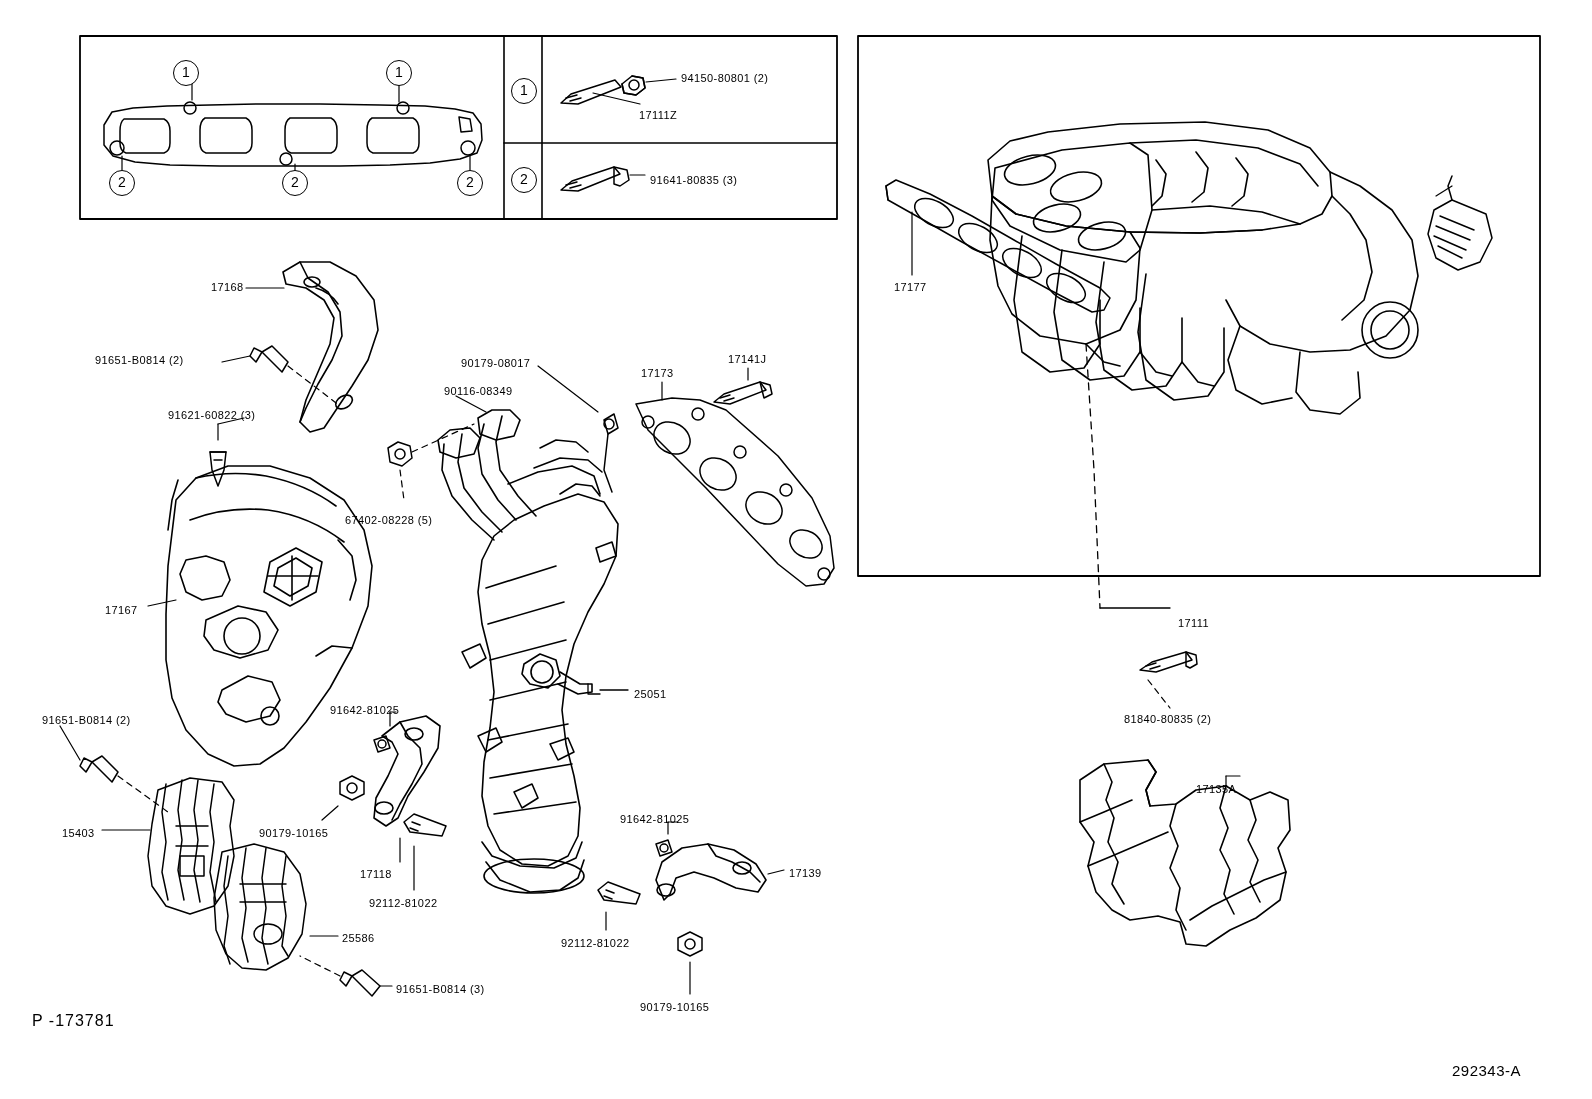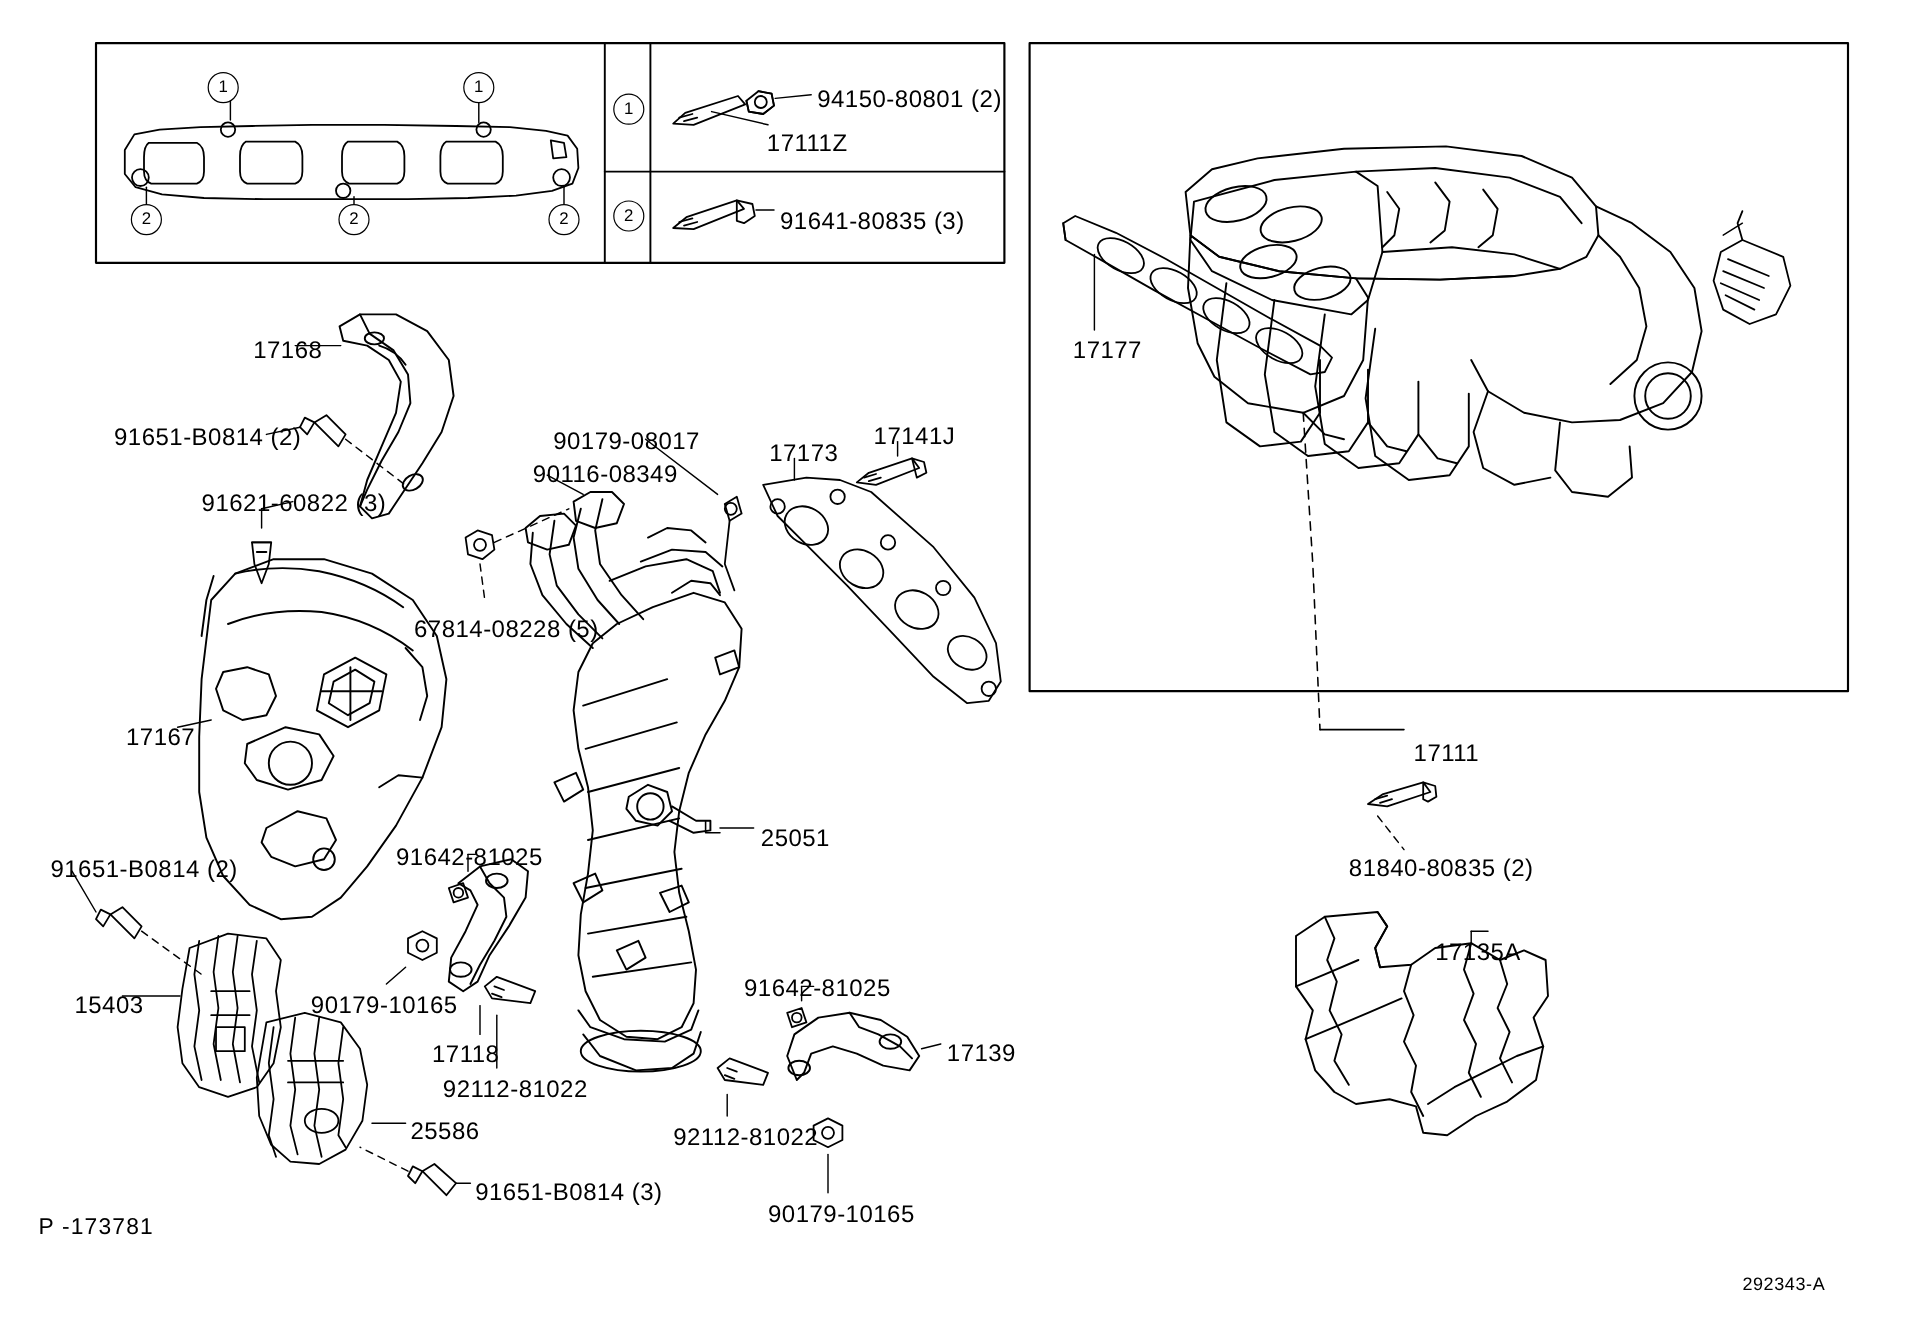--- a/index.html
+++ b/index.html
@@ -20,31 +20,31 @@
     height: 1099px;
   }
   #sheet svg {
     position: absolute;
     left: 0;
     top: 0;
   }
   .lbl {
     position: absolute;
     font-family: "Liberation Sans", sans-serif;
-    font-size: 20px;
+    font-size: 11px;
     letter-spacing: 0.4px;
     white-space: nowrap;
     color: #000;
   }
   .footer-left {
     position: absolute;
     left: 32px;
     top: 1012px;
     font-family: "Liberation Sans", sans-serif;
-    font-size: 19px;
+    font-size: 16px;
     letter-spacing: 1px;
   }
   .footer-right {
     position: absolute;
     left: 1452px;
     top: 1062px;
     font-family: "Liberation Sans", sans-serif;
     font-size: 15px;
     letter-spacing: 0.5px;
   }
@@ -484,21 +484,21 @@
   <div class="lbl" style="left:639px;top:109px;">17111Z</div>
   <div class="lbl" style="left:650px;top:174px;">91641-80835 (3)</div>
 
   <div class="lbl" style="left:211px;top:281px;">17168</div>
   <div class="lbl" style="left:95px;top:354px;">91651-B0814 (2)</div>
   <div class="lbl" style="left:168px;top:409px;">91621-60822 (3)</div>
   <div class="lbl" style="left:461px;top:357px;">90179-08017</div>
   <div class="lbl" style="left:444px;top:385px;">90116-08349</div>
   <div class="lbl" style="left:641px;top:367px;">17173</div>
   <div class="lbl" style="left:728px;top:353px;">17141J</div>
-  <div class="lbl" style="left:345px;top:514px;">67814-08228 (5)</div>
+  <div class="lbl" style="left:345px;top:514px;">67402-08228 (5)</div>
   <div class="lbl" style="left:105px;top:604px;">17167</div>
   <div class="lbl" style="left:634px;top:688px;">25051</div>
   <div class="lbl" style="left:330px;top:704px;">91642-81025</div>
   <div class="lbl" style="left:42px;top:714px;">91651-B0814 (2)</div>
   <div class="lbl" style="left:62px;top:827px;">15403</div>
   <div class="lbl" style="left:259px;top:827px;">90179-10165</div>
   <div class="lbl" style="left:360px;top:868px;">17118</div>
   <div class="lbl" style="left:369px;top:897px;">92112-81022</div>
   <div class="lbl" style="left:620px;top:813px;">91642-81025</div>
   <div class="lbl" style="left:789px;top:867px;">17139</div>

